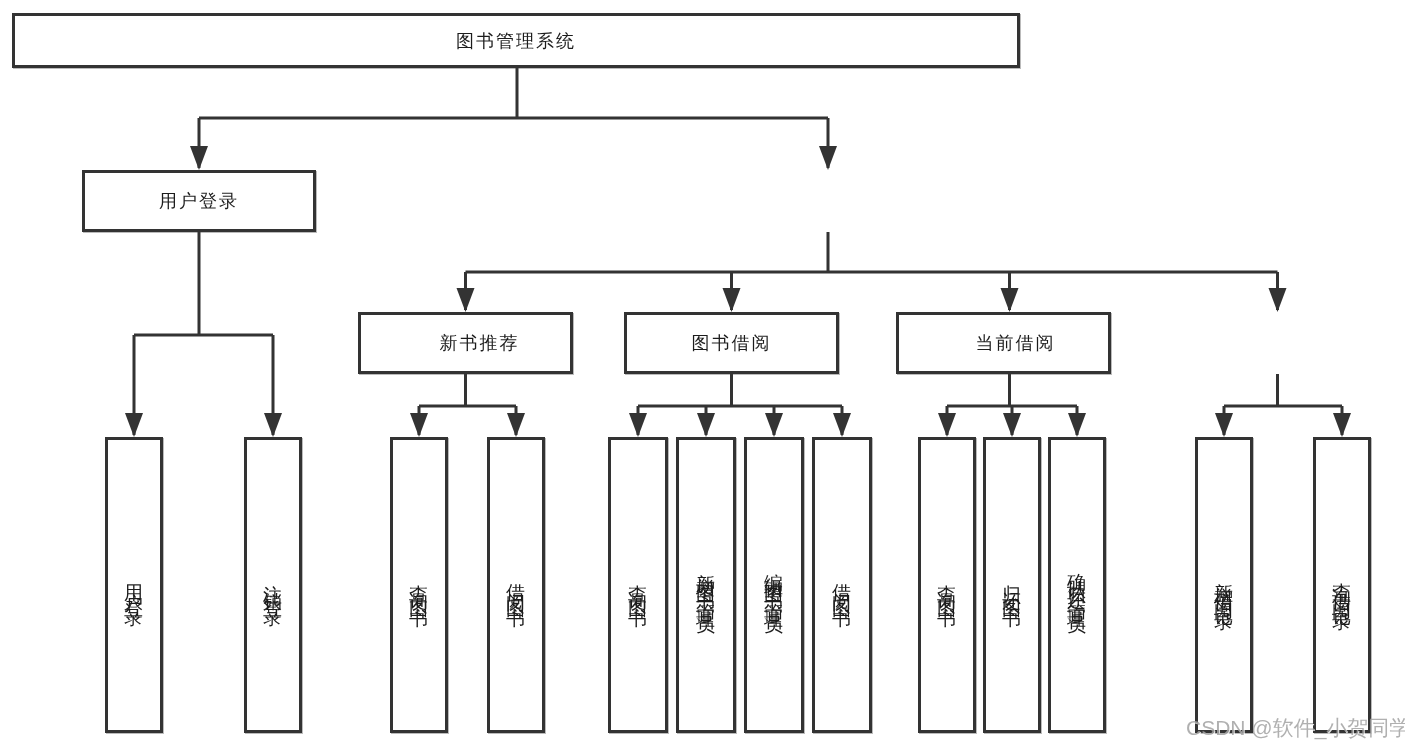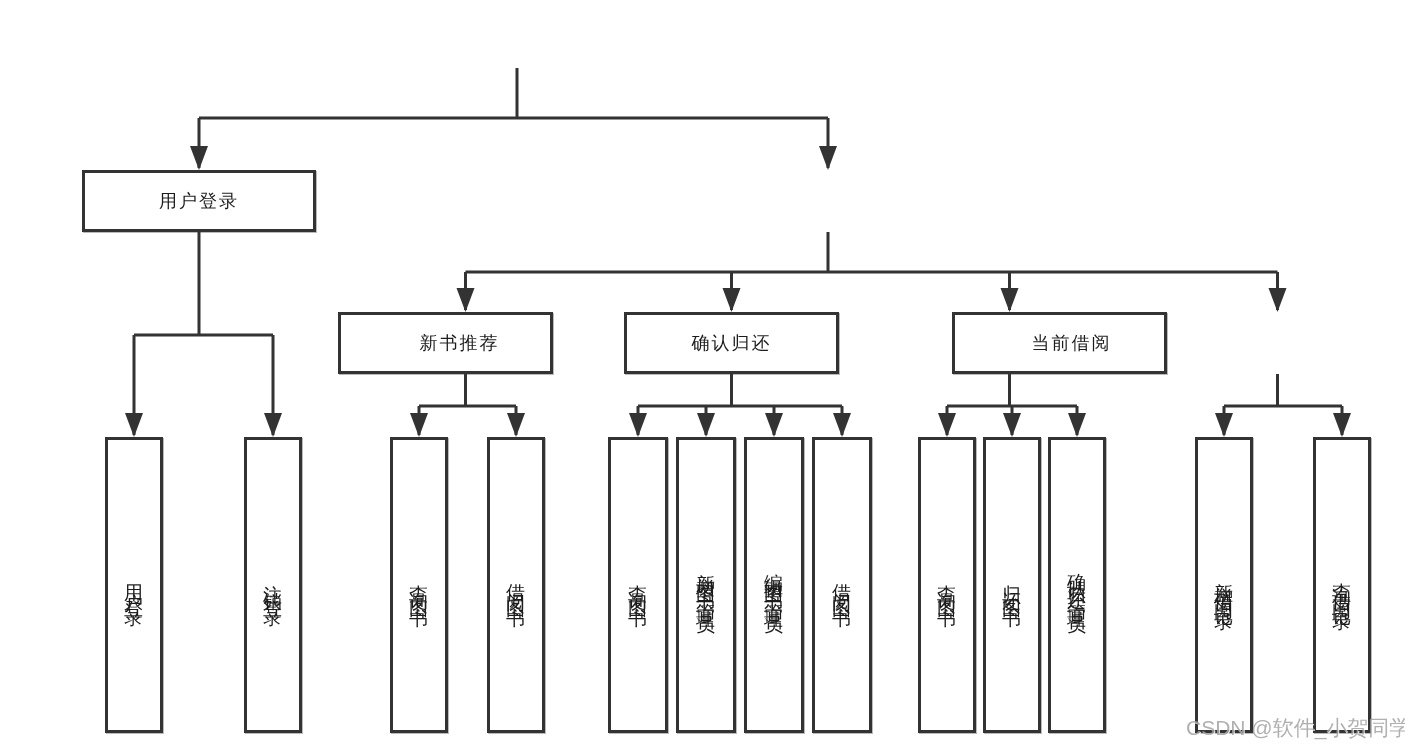--- a/index.html
+++ b/index.html
@@ -52,23 +52,23 @@
     line-height: 1;
     white-space: nowrap;
   }
   .vnode.tight .lbl { letter-spacing: 6px; }
 
   
   .root  { left: 12px;  top: 13px;  width: 1008px; height: 55px; }
   .l2a   { left: 82px;  top: 170px; width: 234px;  height: 62px; }
   .l2b   { left: 711px; top: 170px; width: 234px;  height: 62px; }
   .l3    { top: 312px; width: 215px; height: 62px; }
-  .l3a   { left: 338px; padding-left: 28px; }
+  .l3a   { left: 358px; padding-left: 28px; }
   .l3b   { left: 624px; }
-  .l3c   { left: 952px; padding-left: 24px; }
+  .l3c   { left: 896px; padding-left: 24px; }
   .l3d   { left: 1170px; }
   .l4    { top: 437px; height: 296px; width: 58px; }
   .a1 { left: 105px; }  .a2 { left: 244px; }
   .b1 { left: 390px; }  .b2 { left: 487px; }
   .c1 { left: 608px; width: 60px; } .c2 { left: 676px; width: 60px; }
   .c3 { left: 744px; width: 60px; } .c4 { left: 812px; width: 60px; }
   .d1 { left: 918px; }  .d2 { left: 983px; } .d3 { left: 1048px; }
   .e1 { left: 1195px; } .e2 { left: 1313px; }
 
   .watermark {
@@ -131,30 +131,33 @@
       <polygon points="1068,413 1086,413 1077,437"></polygon>
     </g>
 
     <g>
       <path d="M1277.5 374 V406 M1224 406 H1342 M1224 406 V435 M1342 406 V435"></path>
       <polygon points="1215,413 1233,413 1224,437"></polygon>
       <polygon points="1333,413 1351,413 1342,437"></polygon>
     </g>
   </svg>
 
+  <div class="node root">
+    <span class="lbl">图书管理系统</span>
+  </div>
 
   <div class="node l2a">
     <span class="lbl">用户登录</span>
   </div>
 
   <div class="node l3 l3a">
     <span class="lbl">新书推荐</span>
   </div>
   <div class="node l3 l3b">
-    <span class="lbl">确认归还</span>
+    <span class="lbl">图书借阅</span>
   </div>
   <div class="node l3 l3c">
     <span class="lbl">当前借阅</span>
   </div>
 
   <div class="node vnode l4 a1">
     <span class="lbl">用户登录</span>
   </div>
   <div class="node vnode l4 a2">
     <span class="lbl">注销登录</span>

